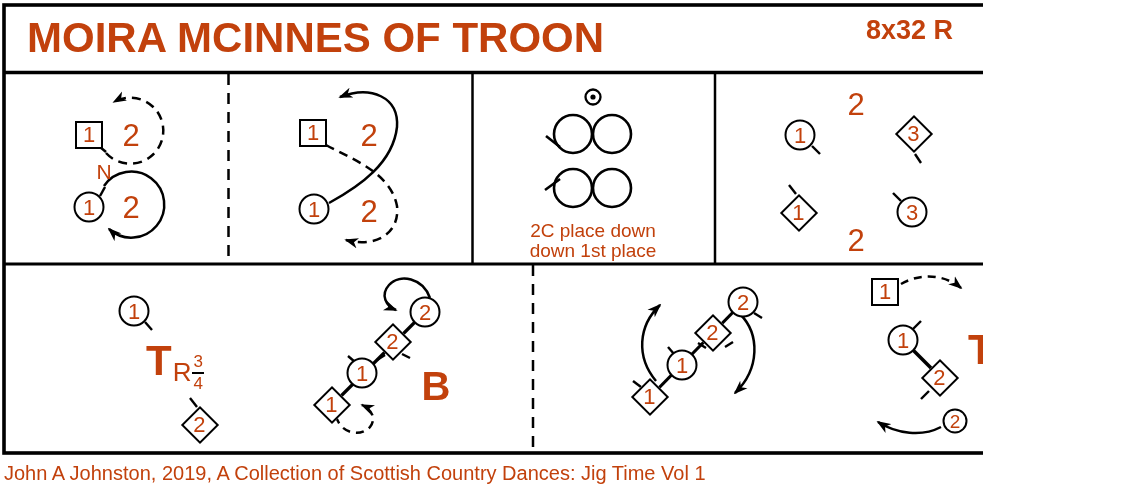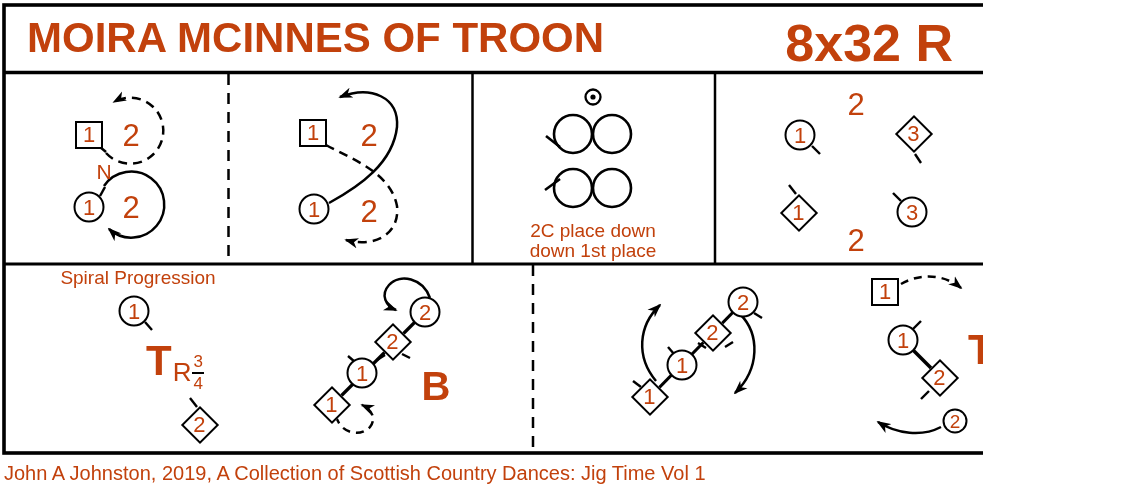--- a/index.html
+++ b/index.html
@@ -17,21 +17,21 @@
   .ci-sm{width:25px;height:25px;border-radius:50%;font-size:19px;}
   .di{width:27px;height:27px;transform:translate(-50%,-50%) rotate(45deg);}
   .di>span{transform:rotate(-45deg);}
   
   .lbl{position:absolute;transform:translate(-50%,-50%);z-index:3;white-space:nowrap;line-height:1;}
   .num2{font-size:31px;}
   .letter{font-size:21px;}
   .cap{font-size:19px;}
   .bletter{font-size:40px;font-weight:bold;}
   .title{position:absolute;left:27px;top:17px;font-size:42px;font-weight:bold;line-height:1;z-index:3;white-space:nowrap;}
-  .code{position:absolute;right:30px;top:17px;font-size:52px;font-weight:bold;line-height:1;z-index:3;white-space:nowrap;}
+  .code{position:absolute;right:30px;top:17px;font-size:27px;font-weight:bold;line-height:1;z-index:3;white-space:nowrap;}
   .foot{position:absolute;top:462px;font-size:20px;z-index:3;white-space:nowrap;}
   .foot.left{left:4px;text-align:right;}
   .foot.right{right:6px;}
   
   .tgrp{position:absolute;display:flex;align-items:flex-start;z-index:3;}
   .tbig{font-size:42px;font-weight:bold;line-height:0.8;}
   .tsub{font-size:26px;line-height:1;margin-top:15px;margin-left:1px;}
   .tfrac{display:flex;flex-direction:column;align-items:center;margin-top:8px;margin-left:1px;font-size:17px;line-height:1.15;}
   .tnum{border-bottom:2px solid #000;padding:0 1px;}
 </style>
@@ -156,21 +156,20 @@
       <span>3</span>
     </div>
   <div class="sym di" style="left:799px;top:213px">
       <span>1</span>
     </div>
   <div class="sym ci" style="left:912px;top:212px">
       <span>3</span>
     </div>
   <div class="lbl num2" style="left:856px;top:240px">2</div>
 
-  <div class="lbl cap" style="left:138px;top:277px">Spiral Progression</div>
   <div class="sym ci" style="left:134px;top:311px">
       <span>1</span>
     </div>
   <div class="tgrp" style="left:146px;top:344px">
     <span class="tbig">T</span>
       <span class="tsub">R</span>
       <span class="tfrac">
         <span class="tnum">3</span>
         <span class="tden">4</span>
       </span>

